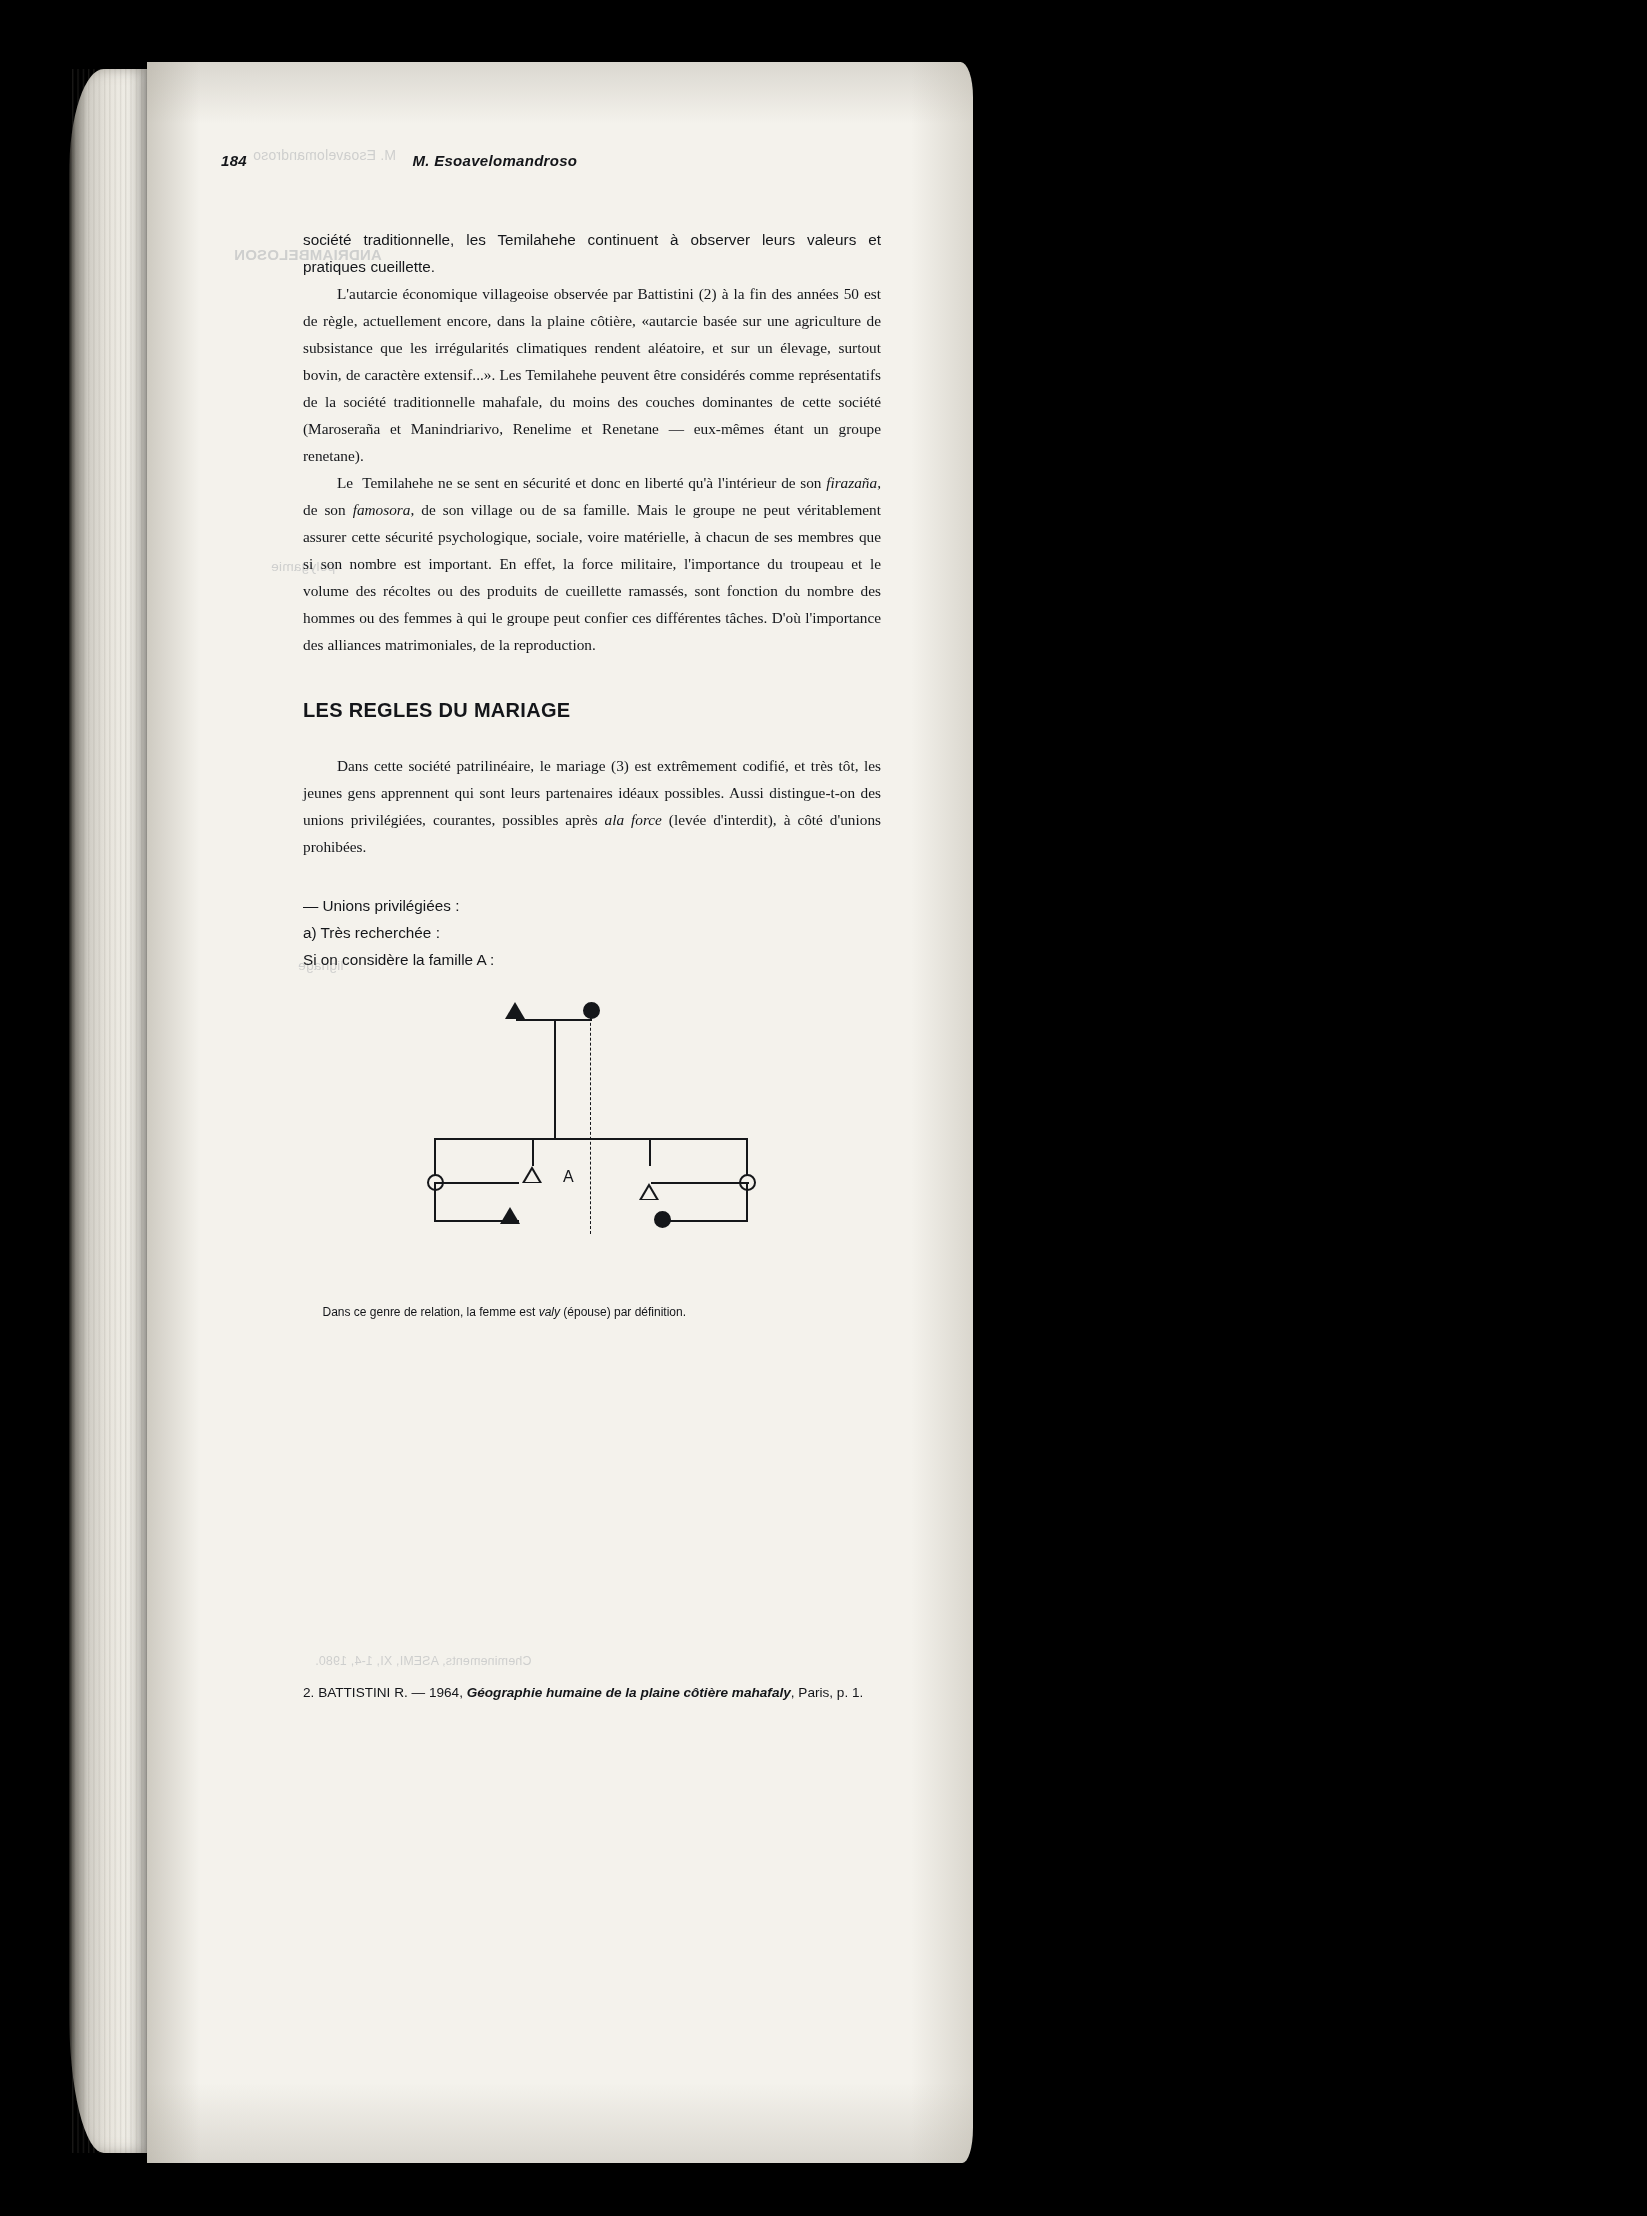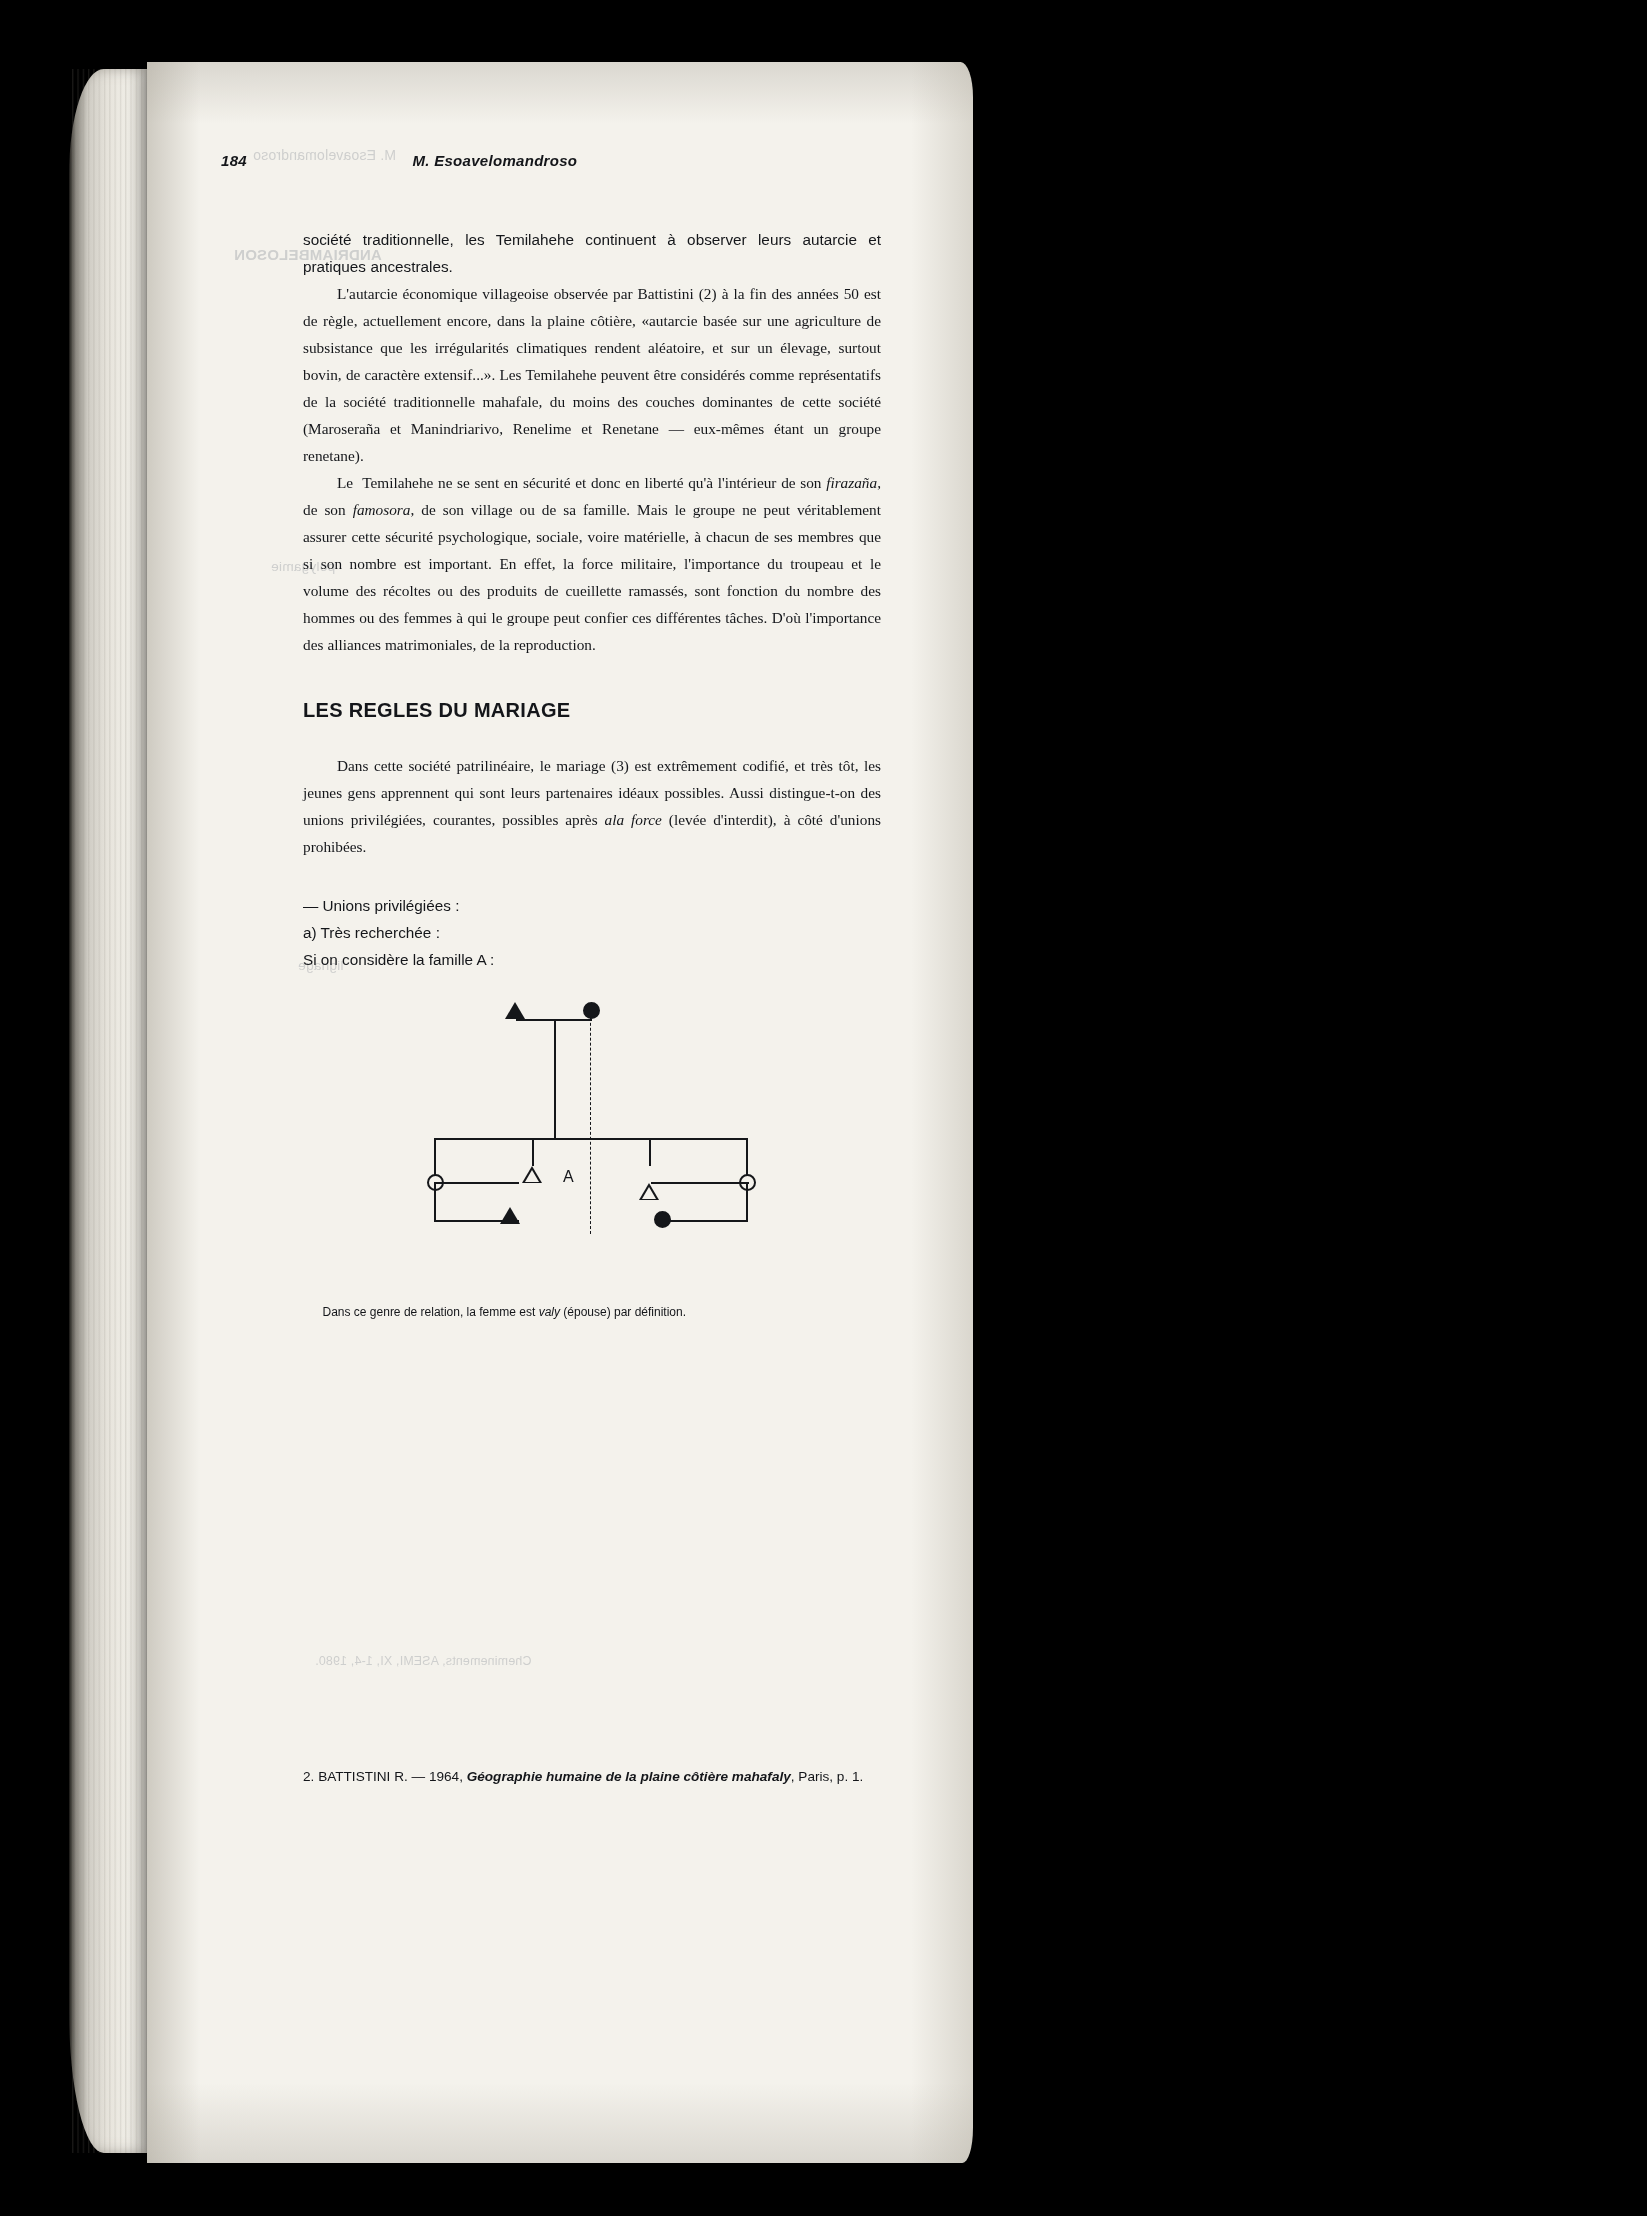--- a/index.html
+++ b/index.html
@@ -189,21 +189,21 @@
     border-bottom: 12.4px solid #f4f2ec;
   }
   .lbl-A {
     position: absolute;
     font-size: 16px;
     letter-spacing: 0.4px;
   }
   .footnotes {
     position: absolute;
     left: 156px;
-    top: 1704px;
+    top: 1620px;
     width: 581px;
   }
   .fn {
     font-size: 13.6px;
     line-height: 22px;
     text-align: justify;
     margin: 0 0 3.5px 0;
   }
   .fn i { font-style: italic; font-weight: 600; }
 
@@ -226,21 +226,21 @@
 
     <div class="content">
 
       <div class="running-head">
         <span class="folio">184</span>
         <span class="title">M. Esoavelomandroso</span>
       </div>
 
       <div class="body-col">
 
-        <p class="para">société traditionnelle, les Temilahehe continuent à observer leurs autarcie et pratiques ancestrales.</p>
+        <p class="para">société traditionnelle, les Temilahehe continuent à observer leurs valeurs et pratiques cueillette.</p>
 
         <p class="para indent">
           <span style="display:inline">L'autarcie économique villageoise observée par Battistini (2) à la fin des années 50 est de règle, actuellement encore, dans la plaine côtière, «autarcie basée sur une agriculture de subsistance que les irrégularités climatiques rendent aléatoire, et sur un élevage, surtout bovin, de caractère extensif...». Les Temilahehe peuvent être considérés comme représentatifs de la société traditionnelle mahafale, du moins des couches dominantes de cette société (Maroseraña et Manindriarivo, Renelime et Renetane — eux-mêmes étant un groupe renetane).</span>
         </p>
 
         <p class="para indent">
           Le&nbsp; Temilahehe ne se sent en sécurité et donc en liberté qu'à l'intérieur de son <em class="it">firazaña</em>, de son <em class="it">famosora</em>, de son village ou de sa famille. Mais le groupe ne peut véritablement assurer cette sécurité psychologique, sociale, voire matérielle, à chacun de ses membres que si son nombre est important. En effet, la force militaire, l'importance du troupeau et le volume des récoltes ou des produits de cueillette ramassés, sont fonction du nombre des hommes ou des femmes à qui le groupe peut confier ces différentes tâches. D'où l'importance des alliances matrimoniales, de la reproduction.
         </p>
 
         <h2 class="section">LES REGLES DU MARIAGE</h2>

